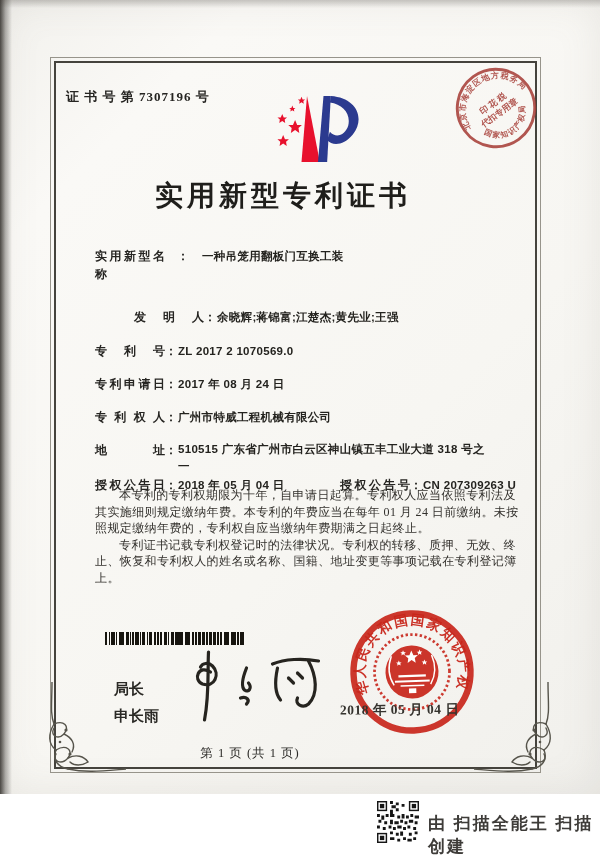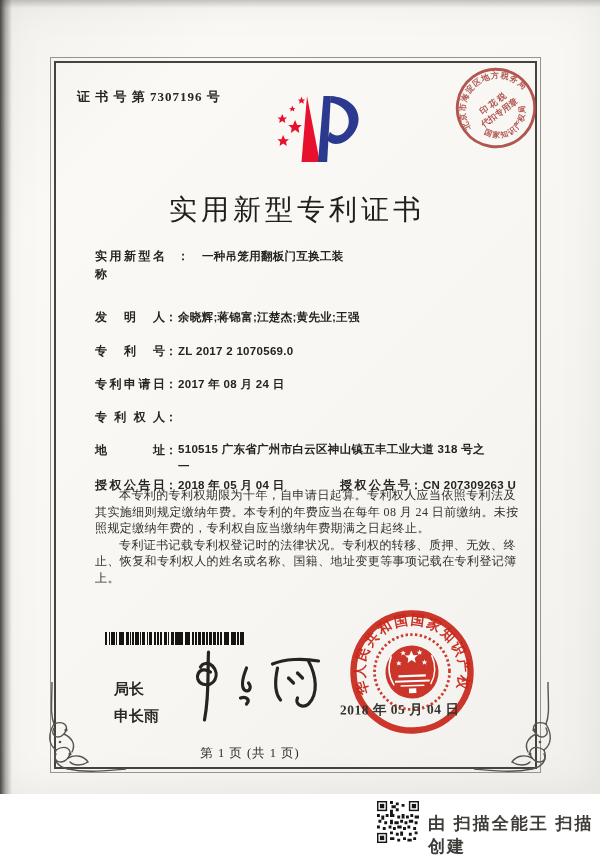--- a/index.html
+++ b/index.html
@@ -7,28 +7,28 @@
         font-family:"Liberation Serif","DejaVu Serif",serif;color:#2b2a27;}
   .paper{position:absolute;left:0;top:0;width:600px;height:794px;
          background:linear-gradient(135deg,#f2f1ed 0%,#faf9f6 18%,#f7f6f2 60%,#f1f0ec 100%);
          box-shadow:inset 0 0 40px rgba(120,115,105,.12);}
   .spine{position:absolute;left:0;top:0;width:12px;height:794px;
          background:linear-gradient(90deg,rgba(45,42,38,.85),rgba(45,42,38,.35) 45%,rgba(45,42,38,0));}
   .topshadow{position:absolute;left:0;top:0;width:600px;height:8px;
          background:linear-gradient(180deg,rgba(60,56,50,.25),rgba(60,56,50,0));}
   .frame{position:absolute;left:50px;top:57px;width:489px;height:714px;border:1px solid #97948b;}
   .frame-inner{position:absolute;inset:3px;border:2px solid #45433d;}
-  .cert-no{position:absolute;left:77px;top:88px;font-size:13px;font-weight:700;letter-spacing:1px;color:#262522;}
-  .title{position:absolute;left:50px;top:176px;width:464px;margin:15px;text-align:center;
-         font-size:28px;font-weight:400;letter-spacing:4px;color:#1f1e1b;}
+  .cert-no{position:absolute;left:66px;top:88px;font-size:13px;font-weight:700;letter-spacing:1px;color:#262522;}
+  .title{position:absolute;left:50px;top:176px;width:464px;margin:1px;text-align:center;
+         font-size:28px;font-weight:700;letter-spacing:4px;color:#1f1e1b;}
   .logo{position:absolute;left:252px;top:88px;}
   .tax-stamp{position:absolute;left:453px;top:65px;transform:rotate(-36deg);opacity:.88;}
   .fields{position:absolute;left:95px;top:247px;width:430px;font-size:12px;}
   .frow{display:flex;line-height:18px;font-weight:700;}
-  .frow.r1{margin-bottom:25px;gap:12px;} .frow.r2{margin-bottom:16px;} .frow.r3{margin-bottom:15px;}
+  .frow.r1{margin-bottom:25px;gap:12px;} .frow.r2{margin-bottom:16px;margin-left:39px;} .frow.r3{margin-bottom:15px;}
   .frow.r4{margin-bottom:15px;} .frow.r5{margin-bottom:15px;} .frow.r6{margin-bottom:1px;}
   .flabel{flex:0 0 70px;display:inline-block;text-align:justify;text-align-last:justify;color:#262522;}
   .fcolon{flex:0 0 13px;color:#262522;}
   .fvalue{font-family:"Liberation Sans","DejaVu Sans",sans-serif;font-size:11.5px;color:#24231f;letter-spacing:.3px;}
   .addr .fvalue div{line-height:17px;}
   .r7{position:relative;}
   .g2{position:absolute;left:245px;top:0;display:flex;}
   .body-text{position:absolute;left:95px;top:487px;width:427px;font-size:12px;line-height:16.5px;
              color:#33312d;letter-spacing:.4px;}
   .body-text p{margin:0;text-indent:2em;}
@@ -154,20 +154,21 @@
       <span class="fvalue">ZL 2017 2 1070569.0</span>
     </div>
     <div class="frow r4">
       <span class="flabel">专利申请日</span>
         <span class="fcolon">：</span>
       <span class="fvalue">2017 年 08 月 24 日</span>
     </div>
     <div class="frow r5">
       <span class="flabel">专利权人</span>
         <span class="fcolon">：</span>
+      <span class="fvalue">广州市特威工程机械有限公司</span>
     </div>
     <div class="frow r6 addr">
       <span class="flabel">地址</span>
         <span class="fcolon">：</span>
       <span class="fvalue">
         <div>510515 广东省广州市白云区神山镇五丰工业大道 318 号之</div>
         <div>一</div>
       </span>
     </div>
     <div class="frow r7">
@@ -176,21 +177,21 @@
       <span class="fvalue">2018 年 05 月 04 日</span>
       <span class="g2">
         <span class="flabel">授权公告号</span>
           <span class="fcolon">：</span>
         <span class="fvalue">CN 207309263 U</span>
       </span>
     </div>
   </div>
 
   <div class="body-text">
-    <p>本专利的专利权期限为十年，自申请日起算。专利权人应当依照专利法及其实施细则规定缴纳年费。本专利的年费应当在每年 08 月 24 日前缴纳。未按照规定缴纳年费的，专利权自应当缴纳年费期满之日起终止。</p>
+    <p>本专利的专利权期限为十年，自申请日起算。专利权人应当依照专利法及其实施细则规定缴纳年费。本专利的年费应当在每年 01 月 24 日前缴纳。未按照规定缴纳年费的，专利权自应当缴纳年费期满之日起终止。</p>
     <p>专利证书记载专利权登记时的法律状况。专利权的转移、质押、无效、终止、恢复和专利权人的姓名或名称、国籍、地址变更等事项记载在专利登记簿上。</p>
   </div>
 
   <div class="barcode"></div>
 
   <div class="sig-title">局长</div>
   <div class="sig-name">申长雨</div>
 
   <svg class="sig-script" width="155" height="80" viewBox="0 0 150 80">
     <g fill="none" stroke="#26241f" stroke-width="3.2" stroke-linecap="round" stroke-linejoin="round">

